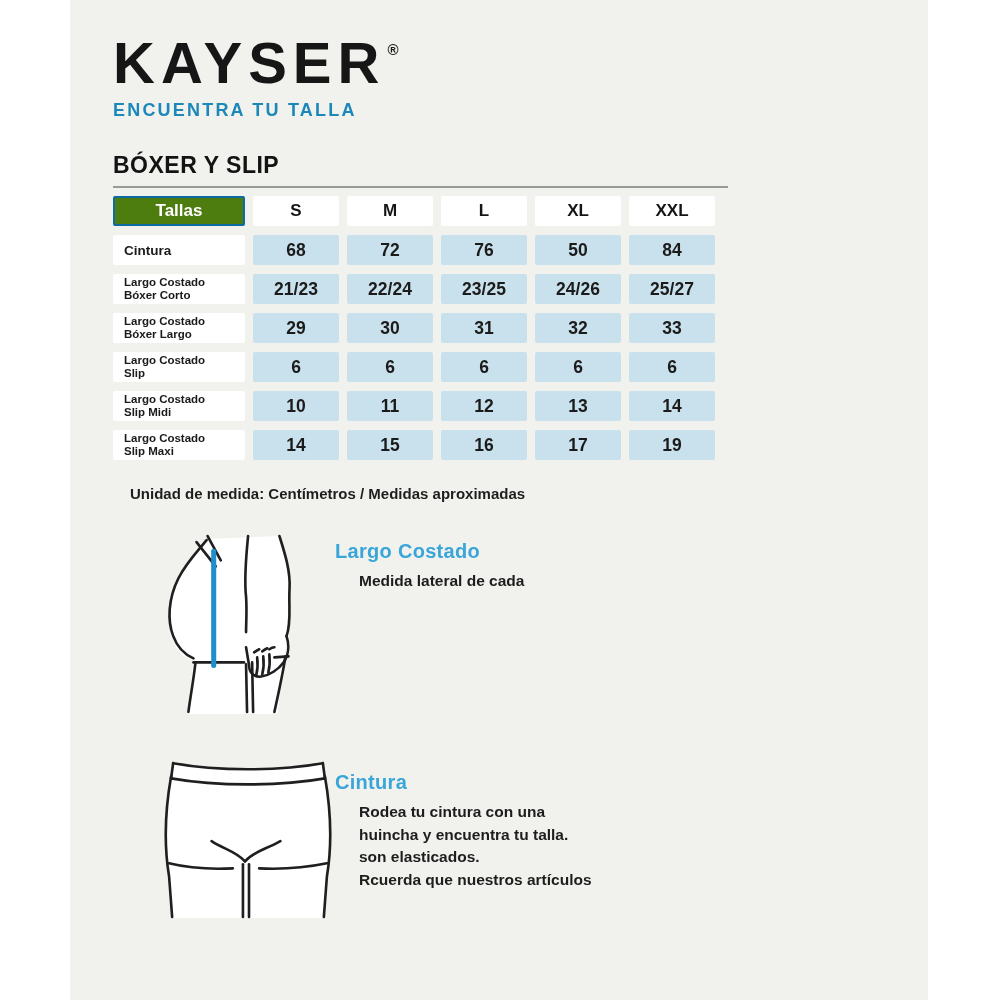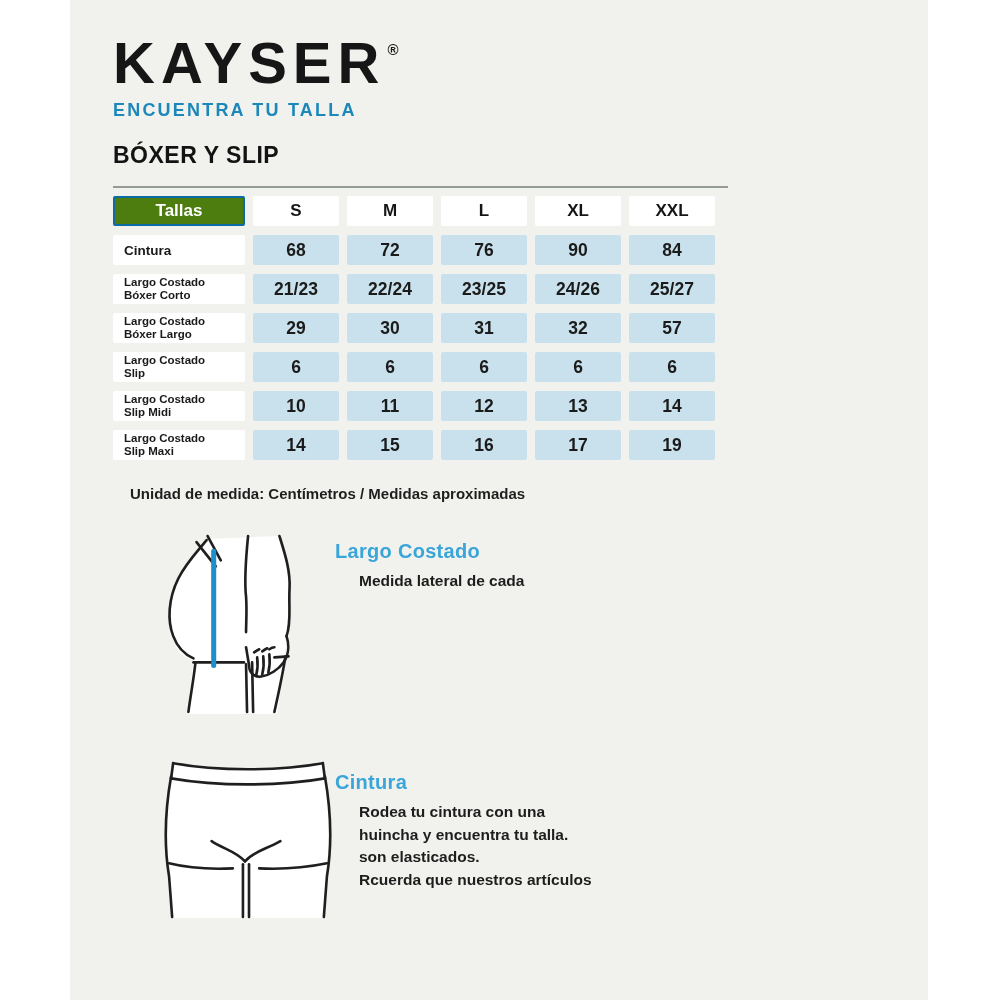--- a/index.html
+++ b/index.html
@@ -22,21 +22,21 @@
     color:#161616; line-height:1; display:inline-block;
   }
   .reg { font-size:15px; font-weight:700; color:#161616; vertical-align:28px; margin-left:2px; }
   .tagline {
     position:absolute; left:43px; top:100px;
     font-size:18px; font-weight:800; letter-spacing:2.2px; color:#1c87b9;
   }
 
   
   .section-title {
-    position:absolute; left:43px; top:142px;
+    position:absolute; left:43px; top:152px;
     font-size:23px; font-weight:800; color:#131313; letter-spacing:0.5px;
   }
   .rule { position:absolute; left:43px; top:186px; width:615px; height:1.5px; background:#959b97; }
 
   
   .size-table {
     position:absolute; left:43px; top:196px;
     display:grid;
     grid-template-columns:132px repeat(5, 86px);
     grid-auto-rows:30px;
@@ -99,42 +99,42 @@
       <div class="cell th-size">XL</div>
       <div class="cell th-size">XXL</div>
 
       <div class="cell row-label single">
         <span class="l1">Cintura</span>
 
       </div>
       <div class="cell value">68</div>
       <div class="cell value">72</div>
       <div class="cell value">76</div>
-      <div class="cell value">90</div>
+      <div class="cell value">50</div>
       <div class="cell value">84</div>
 
       <div class="cell row-label">
         <span class="l1">Largo Costado</span>
         <span class="l2">Bóxer Corto</span>
       </div>
       <div class="cell value">21/23</div>
       <div class="cell value">22/24</div>
       <div class="cell value">23/25</div>
       <div class="cell value">24/26</div>
       <div class="cell value">25/27</div>
 
       <div class="cell row-label">
         <span class="l1">Largo Costado</span>
         <span class="l2">Bóxer Largo</span>
       </div>
       <div class="cell value">29</div>
       <div class="cell value">30</div>
       <div class="cell value">31</div>
       <div class="cell value">32</div>
-      <div class="cell value">57</div>
+      <div class="cell value">33</div>
 
       <div class="cell row-label">
         <span class="l1">Largo Costado</span>
         <span class="l2">Slip</span>
       </div>
       <div class="cell value">6</div>
       <div class="cell value">6</div>
       <div class="cell value">6</div>
       <div class="cell value">6</div>
       <div class="cell value">6</div>

